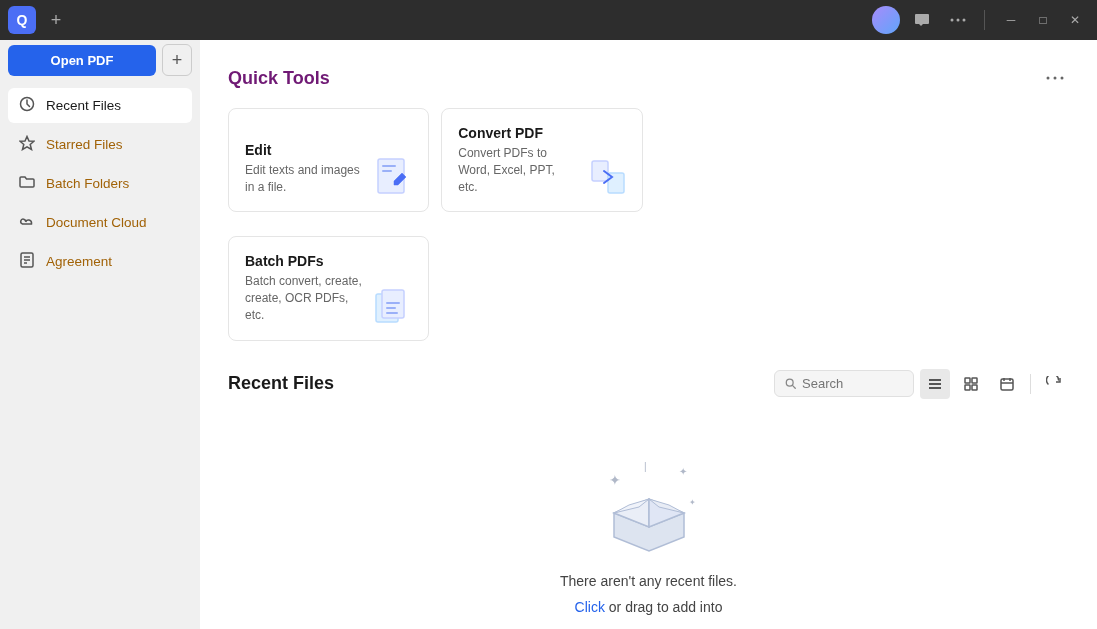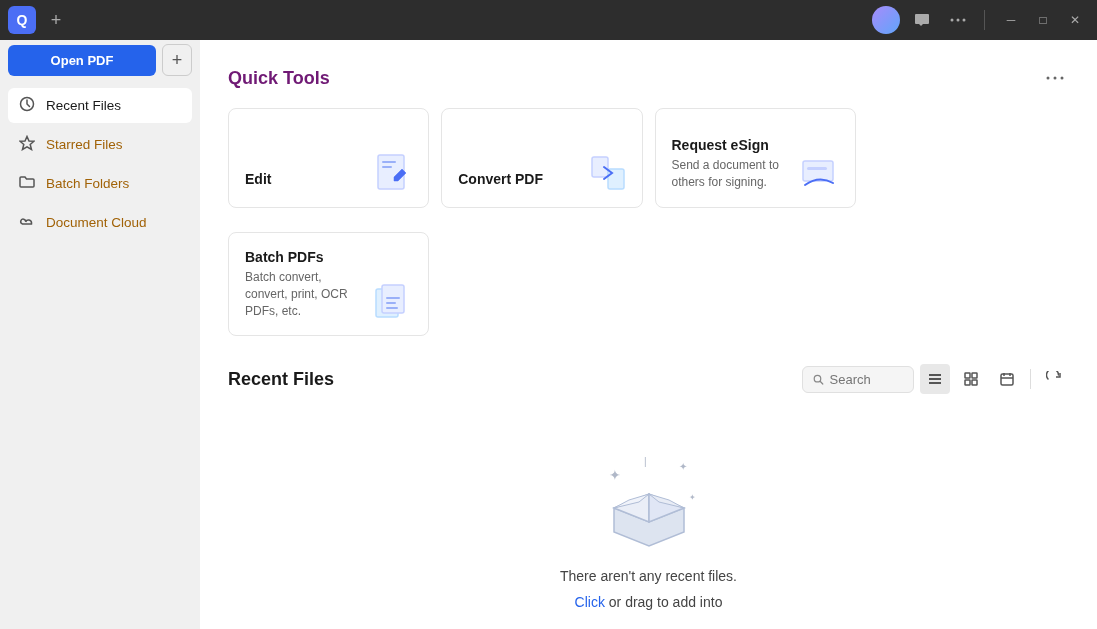--- a/index.html
+++ b/index.html
@@ -264,21 +264,21 @@
       gap: 6px;
     }
     .search-box {
       display: flex;
       align-items: center;
       gap: 6px;
       background: #f5f5f5;
       border: 1px solid #e0e0e0;
       border-radius: 6px;
       padding: 5px 10px;
-      width: 112px;
+      width: 140px;
     }
     .search-input {
       border: none;
       background: transparent;
       outline: none;
       font-size: 13px;
       color: #333;
       width: 100%;
     }
     .view-btn {
@@ -398,79 +398,81 @@
 
     <div class="sidebar-item">
       <span class="sidebar-icon">
         <svg width="16" height="16" viewBox="0 0 16 16" fill="none" stroke="#555" stroke-width="1.5">
             <path d="M12.5 10a3 3 0 00-5.8-1.1A2.5 2.5 0 103.5 11h9a2.5 2.5 0 000-1z"></path>
           </svg>
       </span>
       <span>Document Cloud</span>
     </div>
 
+    <div class="sidebar-item">
+      <span class="sidebar-icon">
+        <svg width="16" height="16" viewBox="0 0 16 16" fill="none" stroke="#555" stroke-width="1.5">
+            <rect x="2" y="1" width="12" height="14" rx="1.5"></rect>
+            <line x1="5" y1="5" x2="11" y2="5"></line>
+            <line x1="5" y1="8" x2="11" y2="8"></line>
+            <line x1="5" y1="11" x2="8" y2="11"></line>
+          </svg>
+      </span>
+      <span>Agreement</span>
+    </div>
   </div>
 
   <div class="content-area">
 
     <div class="section-header">
       <span class="section-title">Quick Tools</span>
       <button class="more-btn">
         <svg width="18" height="4" viewBox="0 0 18 4" fill="#666">
             <circle cx="2" cy="2" r="1.5"></circle>
             <circle cx="9" cy="2" r="1.5"></circle>
             <circle cx="16" cy="2" r="1.5"></circle>
           </svg>
       </button>
     </div>
 
     <div class="tools-grid">
 
       <div class="tool-card">
         <div class="tool-card-title">Edit</div>
+        <div class="tool-card-desc">Edit texts and images in a file.</div>
         <div class="tool-card-icon">
           <svg width="40" height="40" viewBox="0 0 40 40" fill="none">
             <rect x="4" y="2" width="26" height="34" rx="2" fill="#e8eeff" stroke="#c5d0ff" stroke-width="1.5"></rect>
             <rect x="8" y="8" width="14" height="2" rx="1" fill="#9ab0f8"></rect>
             <rect x="8" y="13" width="10" height="2" rx="1" fill="#9ab0f8"></rect>
             <path d="M24 28l8-8-4-4-8 8v4h4z" fill="#4B6EF5" stroke="#4B6EF5" stroke-width="0.5"></path>
           </svg>
         </div>
       </div>
 
       <div class="tool-card">
         <div class="tool-card-title">Convert PDF</div>
+        <div class="tool-card-desc">Convert PDFs to Word, Excel, PPT, etc.</div>
         <div class="tool-card-icon">
           <svg width="40" height="40" viewBox="0 0 40 40" fill="none">
             <rect x="4" y="4" width="16" height="20" rx="2" fill="#e8eeff" stroke="#c5d0ff" stroke-width="1.5"></rect>
             <rect x="20" y="16" width="16" height="20" rx="2" fill="#dff0ff" stroke="#b8dcff" stroke-width="1.5"></rect>
             <path d="M16 14l8 6-8 6" fill="none" stroke="#4B6EF5" stroke-width="2" stroke-linecap="round"></path>
           </svg>
         </div>
       </div>
 
 
-      <div class="tool-card">
-        <div class="tool-card-title">Request eSign</div>
-        <div class="tool-card-desc">Send a document to others for signing.</div>
-        <div class="tool-card-icon">
-          <svg width="44" height="40" viewBox="0 0 44 40" fill="none">
-            <rect x="4" y="8" width="30" height="20" rx="2" fill="#e8eeff" stroke="#c5d0ff" stroke-width="1.5"></rect>
-            <rect x="8" y="14" width="20" height="3" rx="1.5" fill="#c5d0ff"></rect>
-            <path d="M6 32 Q20 22 34 30" stroke="#4B6EF5" stroke-width="2" fill="none" stroke-linecap="round"></path>
-          </svg>
-        </div>
-      </div>
     </div>
 
     <div class="tools-grid-row2">
 
       <div class="tool-card">
         <div class="tool-card-title">Batch PDFs</div>
-        <div class="tool-card-desc">Batch convert, convert, print, OCR PDFs, etc.</div>
+        <div class="tool-card-desc">Batch convert, create, create, OCR PDFs, etc.</div>
         <div class="tool-card-icon">
           <svg width="40" height="40" viewBox="0 0 40 40" fill="none">
             <rect x="2" y="8" width="22" height="28" rx="2" fill="#dff0ff" stroke="#b8dcff" stroke-width="1.5"></rect>
             <rect x="8" y="4" width="22" height="28" rx="2" fill="#e8eeff" stroke="#c5d0ff" stroke-width="1.5"></rect>
             <rect x="12" y="16" width="14" height="2" rx="1" fill="#9ab0f8"></rect>
             <rect x="12" y="21" width="10" height="2" rx="1" fill="#9ab0f8"></rect>
             <rect x="12" y="26" width="12" height="2" rx="1" fill="#9ab0f8"></rect>
           </svg>
         </div>
       </div>

